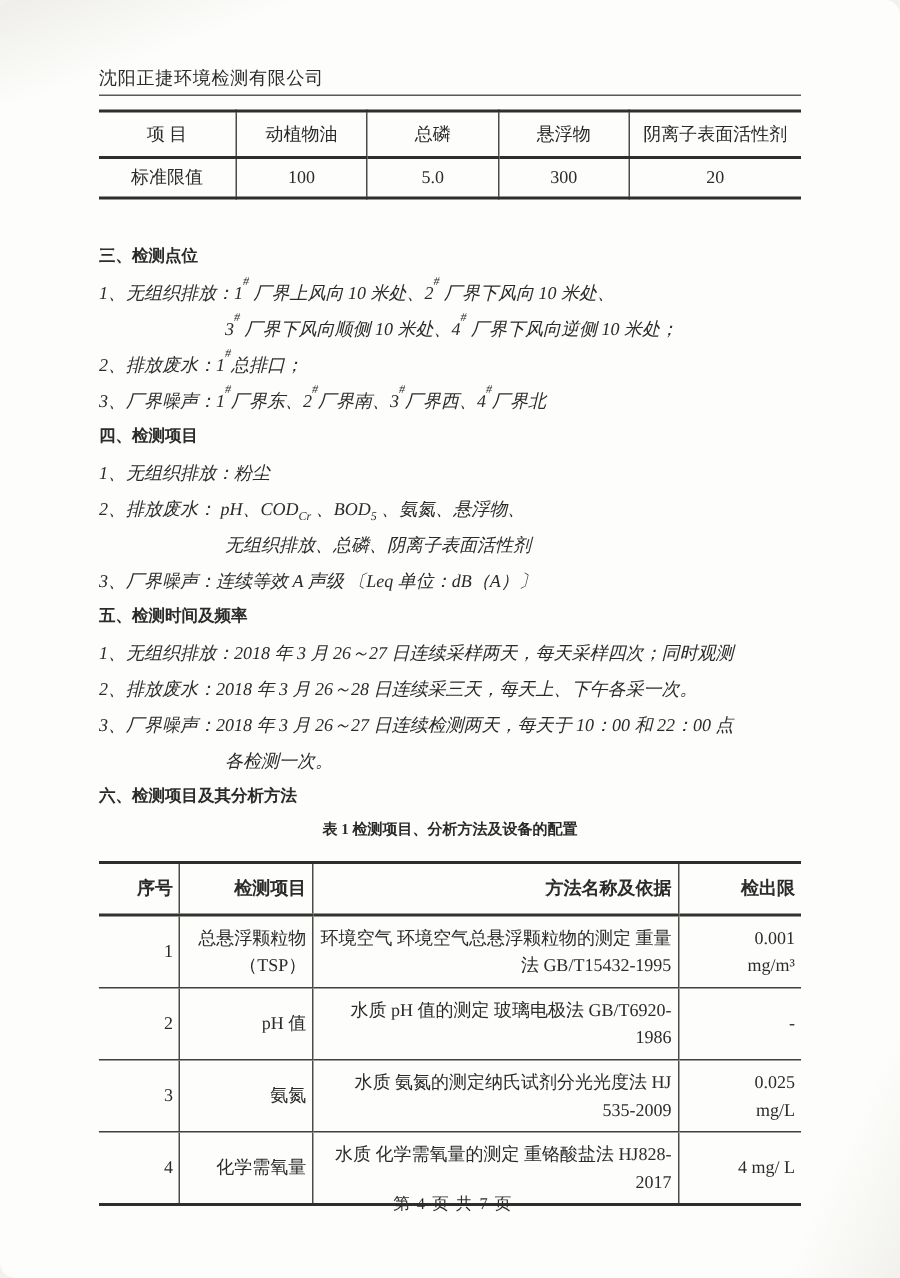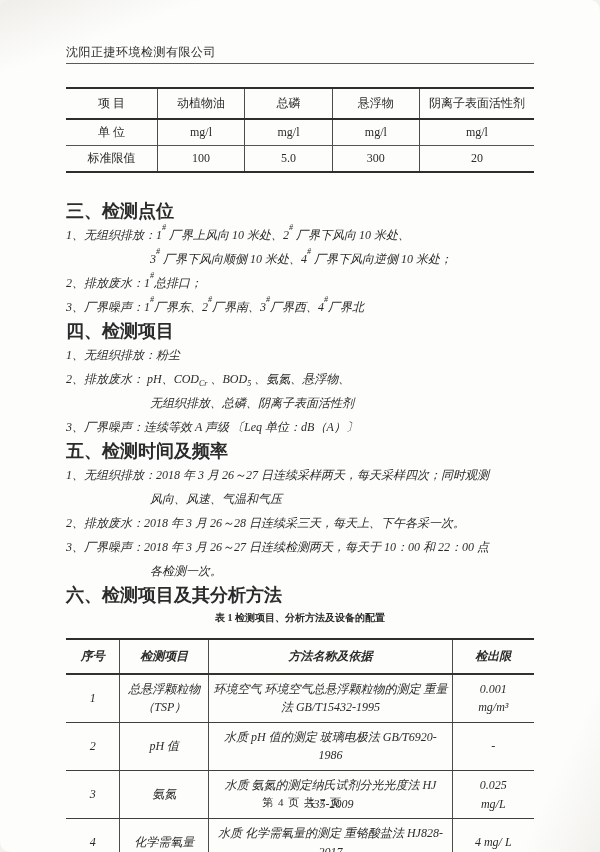--- a/index.html
+++ b/index.html
@@ -24,54 +24,53 @@
   .header{
     display:flex;justify-content:space-between;align-items:flex-end;
     border-bottom:1px solid #5a5a56;
     padding-bottom:2px;
     font-size:12px;
   }
   .header .company{letter-spacing:.5px;}
   .header .docno{letter-spacing:.5px;}
 
   table{width:100%;border-collapse:collapse;table-layout:fixed;font-size:12px;}
-  .t1{margin-top:23px;border-top:2px solid #2e2e2c;border-bottom:2px solid #2e2e2c;}
+  .t1{margin-top:9px;border-top:2px solid #2e2e2c;border-bottom:2px solid #2e2e2c;}
   .t1 td{
     text-align:center;vertical-align:middle;
     padding:4px 2px;
     border-right:1px solid #4c4c48;
   }
   .t1 td:last-child{border-right:none;}
   .t1 tr.hdr td{padding:6px 2px;border-bottom:2px solid #2e2e2c;}
   .t1 tr.mid td{border-bottom:1px solid #55554f;}
 
   .body-text{margin-top:26px;}
   .sec-heading{
-    font-weight:bold;font-size:18px;
+    font-weight:bold;font-size:11px;
     height:24px;line-height:24px;white-space:nowrap;
   }
   .line{
     font-size:12px;height:24px;line-height:24px;
     white-space:nowrap;
     font-style:italic;
   }
   .line.indent{padding-left:84px;}
   .sup{font-size:8px;vertical-align:top;line-height:1;position:relative;top:1px;}
   .sub{font-size:8px;vertical-align:sub;line-height:1;}
 
   .caption{
     text-align:center;font-weight:bold;font-size:10px;
     margin:0 0 9px 0;height:22px;line-height:22px;
   }
   .t2{border-top:2px solid #2e2e2c;border-bottom:2px solid #2e2e2c;}
   .t2 td{
-    text-align:center;vertical-align:middle;
+    text-align:right;vertical-align:middle;
     padding:5px 4px;
     line-height:1.55;
-    font-style:italic;
   }
   .t2 col.c-no{width:11.5%;}
   .t2 col.c-item{width:19%;}
   .t2 col.c-method{width:52%;}
   .t2 col.c-limit{width:17.5%;}
   .t2 td+td{border-left:1px solid #4c4c48;}
   .t2 tr.hdr td{font-weight:bold;border-bottom:2px solid #32322f;padding:7px 4px;}
   .t2 tr.r td{border-bottom:1px solid #3f3f3b;}
   .t2 tr.r:last-child td{border-bottom:none;}
   .cell-line{display:block;}
@@ -99,27 +98,20 @@
         <col style="width:24.5%">
     </colgroup>
     <tbody>
       <tr class="hdr">
         <td>项  目</td>
         <td>动植物油</td>
         <td>总磷</td>
         <td>悬浮物</td>
         <td>阴离子表面活性剂</td>
       </tr>
-      <tr class="mid">
-        <td>单  位</td>
-        <td>mg/l</td>
-        <td>mg/l</td>
-        <td>mg/l</td>
-        <td>mg/l</td>
-      </tr>
       <tr>
         <td>标准限值</td>
         <td>100</td>
         <td>5.0</td>
         <td>300</td>
         <td>20</td>
       </tr>
     </tbody>
   </table>
 
@@ -131,21 +123,20 @@
     <div class="line"><span>3、厂界噪声：1</span><span class="sup">#</span><span>厂界东、2</span><span class="sup">#</span><span>厂界南、3</span><span class="sup">#</span><span>厂界西、4</span><span class="sup">#</span><span>厂界北</span></div>
 
     <div class="sec-heading">四、检测项目</div>
     <div class="line"><span>1、无组织排放：粉尘</span></div>
     <div class="line"><span>2、排放废水：  pH、COD</span><span class="sub">Cr</span><span> 、BOD</span><span class="sub">5</span><span> 、氨氮、悬浮物、</span></div>
     <div class="line indent"><span>无组织排放、总磷、阴离子表面活性剂</span></div>
     <div class="line"><span>3、厂界噪声：连续等效 A 声级  〔Leq 单位：dB（A）〕</span></div>
 
     <div class="sec-heading">五、检测时间及频率</div>
     <div class="line"><span>1、无组织排放：2018 年 3 月 26～27 日连续采样两天，每天采样四次；同时观测</span></div>
-    <div class="line indent"><span>风向、风速、气温和气压</span></div>
     <div class="line"><span>2、排放废水：2018 年 3 月 26～28 日连续采三天，每天上、下午各采一次。</span></div>
     <div class="line"><span>3、厂界噪声：2018 年 3 月 26～27 日连续检测两天，每天于 10：00 和 22：00 点</span></div>
     <div class="line indent"><span>各检测一次。</span></div>
 
     <div class="sec-heading">六、检测项目及其分析方法</div>
   </div>
 
   <div class="caption">表 1   检测项目、分析方法及设备的配置</div>
 
   <table class="t2">

